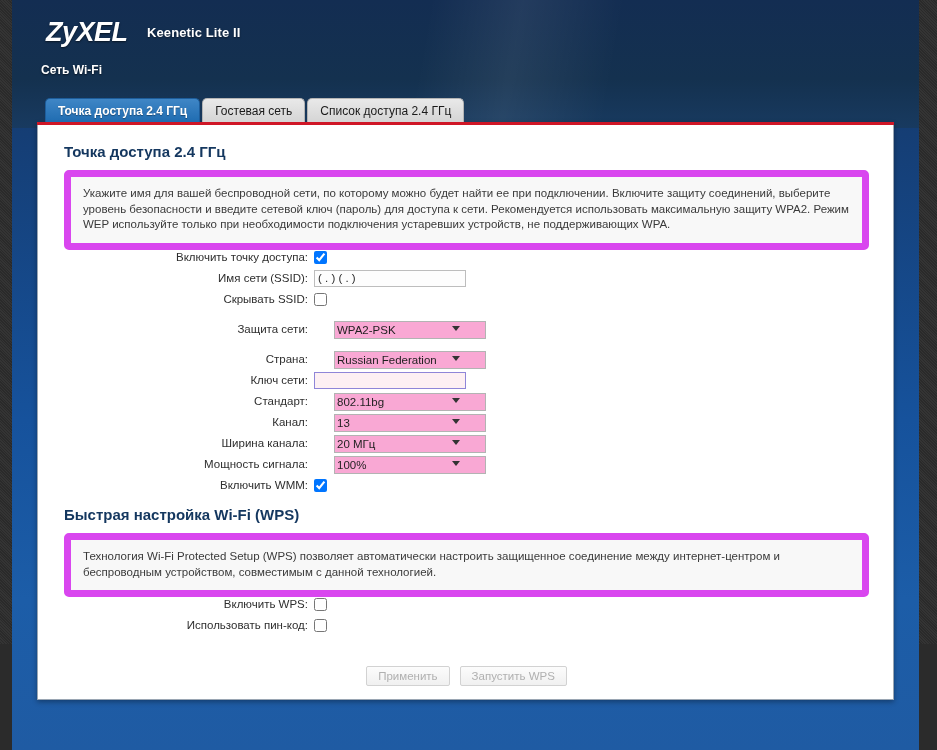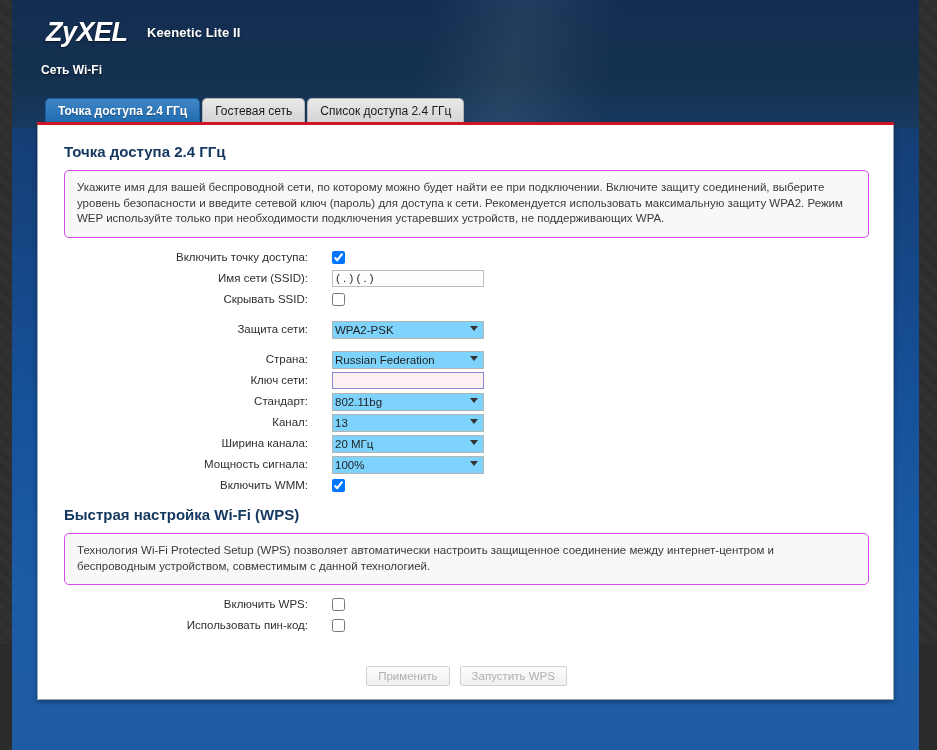--- a/index.html
+++ b/index.html
@@ -161,21 +161,21 @@
   }
   #title-ap { position: absolute; left: 26px; top: 21px; }
   #title-wps { position: absolute; left: 26px; top: 384px; }
 
   .infobox {
     position: absolute;
     left: 26px;
     width: 805px;
     box-sizing: border-box;
     background: #f8f8f8;
-    border: 1px solid #d946ef;
+    border: 7px solid #d946ef;
     border-radius: 5px;
     padding: 9px 12px 10px 12px;
     font-size: 11.5px;
     line-height: 15.5px;
     color: #3a3a3a;
   }
   #info-ap  { top: 48px; }
   #info-wps { top: 411px; }
 
   
@@ -190,21 +190,21 @@
   .row {
     display: flex;
     align-items: center;
     height: 17px;
     margin-bottom: 4px;
   }
   .row.gap { margin-top: 13px; }
   .row .label {
     width: 270px;
     text-align: right;
-    padding-right: 24px;
+    padding-right: 6px;
     font-size: 11.5px;
     color: #2e2e2e;
     white-space: nowrap;
   }
   .row .field {
     flex: 0 0 auto;
   }
 
   input.text {
     width: 152px;
@@ -221,27 +221,28 @@
   input.text.focused {
     border: 1px solid #8f86d8;
     background: #fdf0f3;
   }
 
   select.sel {
     width: 152px;
     height: 18px;
     box-sizing: border-box;
     border: 1px solid #b3b3b3;
-    background: #7dd3fc;
+    background: #f9a8d4;
     font-family: "Liberation Sans", sans-serif;
     font-size: 11.5px;
     color: #1f1f1f;
     padding: 0 2px;
     -webkit-appearance: none;
     appearance: none;
+    margin-left: 20px;
   }
   .selwrap {
     position: relative;
     width: 152px;
     height: 18px;
   }
   .selwrap .arrow {
     position: absolute;
     right: 6px;
     top: 6px;

